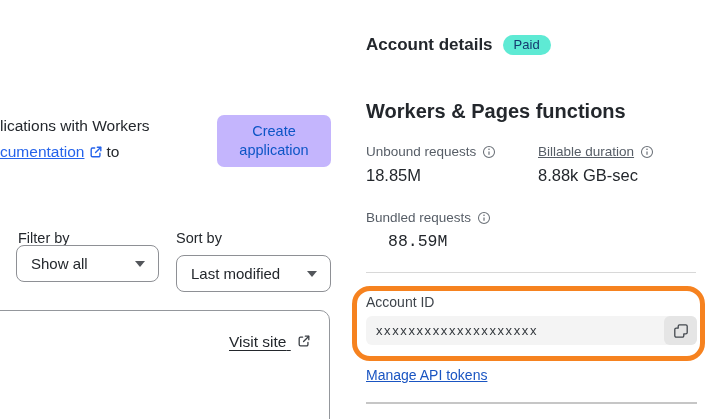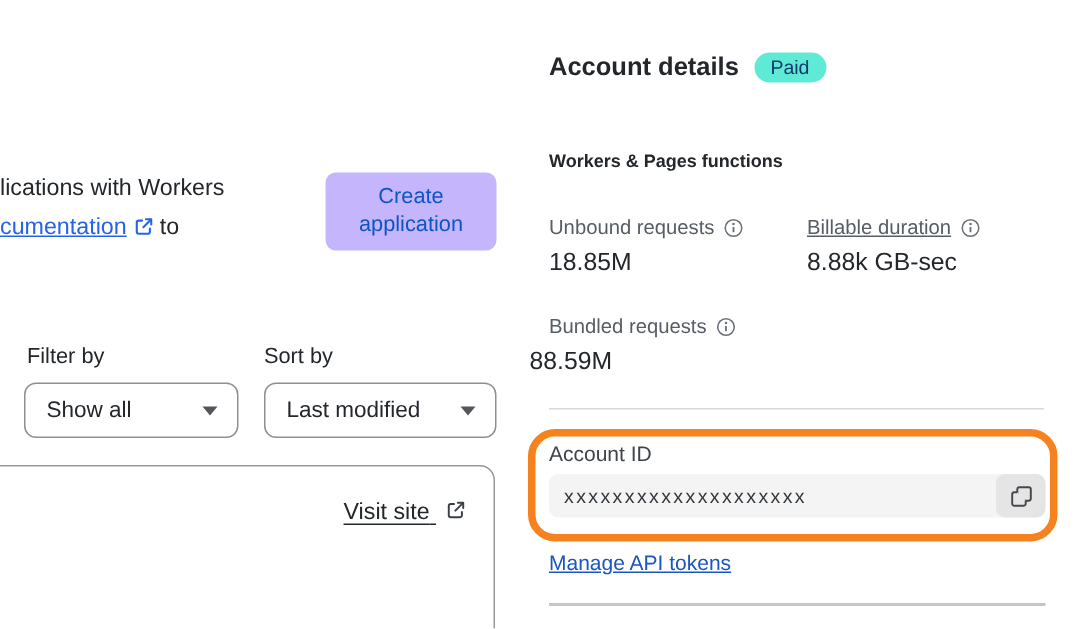--- a/index.html
+++ b/index.html
@@ -34,21 +34,21 @@
     border:1px solid #94979c;border-radius:10px;box-sizing:border-box;
   }
   .visit-link{left:229px;top:333px;font-size:15.5px;font-weight:500;color:#23272c;
     text-decoration:underline;text-underline-offset:3px;cursor:pointer;white-space:nowrap;}
 
   
   .h-title{left:366px;top:35px;font-size:17px;font-weight:700;color:#23272c;display:flex;align-items:center;gap:10px;}
   .badge{background:#5eead4;color:#14386e;font-size:13px;font-weight:400;
     padding:3px 11px 4px;border-radius:999px;line-height:1;}
   .date-range{left:366px;top:62px;font-size:13.5px;color:#565d66;}
-  .h-section{left:366px;top:100px;font-size:12px;font-weight:700;color:#23272c;}
+  .h-section{left:366px;top:100px;font-size:20px;font-weight:700;color:#23272c;}
 
   .metric-label{font-size:13.5px;color:#565d66;display:flex;align-items:center;gap:6px;white-space:nowrap;}
   .metric-value{font-size:16.5px;color:#23272c;}
   .info-icon{display:inline-block;line-height:0;}
 
   .divider{left:366px;top:272px;width:330px;height:1px;background:#d8d8d8;}
   .divider-bottom{left:366px;top:402px;width:331px;height:2px;background:#c6c6c6;}
 
   .highlight{
     left:352px;top:286px;width:353px;height:75px;border:5px solid #f6821f;border-radius:18px;
@@ -79,21 +79,21 @@
             <path d="M6.5 3.5H4a1.5 1.5 0 0 0-1.5 1.5v7A1.5 1.5 0 0 0 4 13.5h7a1.5 1.5 0 0 0 1.5-1.5V9.5"></path>
             <path d="M9.5 2.5h4v4"></path>
             <path d="M13.2 2.8 7.5 8.5"></path>
           </svg></span><span>to</span>
     </div>
   </div>
 
   <button class="abs create-btn">Create application</button>
 
   <div class="abs ctl-label" style="left:18px;top:230px;">Filter by</div>
-  <div class="abs select" style="left:16px;top:255px;width:143px;">
+  <div class="abs select" style="left:16px;top:245px;width:143px;">
     <span>Show all</span>
     <span class="caret"></span>
   </div>
 
   <div class="abs ctl-label" style="left:176px;top:230px;">Sort by</div>
   <div class="abs select" style="left:176px;top:255px;width:155px;">
     <span>Last modified</span>
     <span class="caret"></span>
   </div>
 
@@ -135,21 +135,21 @@
   <div class="abs metric-value" style="left:538px;top:166px;">8.88k GB-sec</div>
 
   <div class="abs metric-label" style="left:366px;top:210px;">
     <span>Bundled requests</span>
     <span class="info-icon"><svg width="14" height="14" viewBox="0 0 16 16">
           <circle cx="8" cy="8" r="6.3" fill="none" stroke="#6b7178" stroke-width="1.2"></circle>
           <circle cx="8" cy="4.9" r="0.95" fill="#6b7178"></circle>
           <line x1="8" y1="7.3" x2="8" y2="11.2" stroke="#6b7178" stroke-width="1.4"></line>
         </svg></span>
   </div>
-  <div class="abs metric-value" style="left:353px;top:232px;">88.59M</div>
+  <div class="abs metric-value" style="left:388px;top:232px;font-family:Liberation Mono, monospace;">88.59M</div>
 
   <div class="abs divider"></div>
 
   <div class="abs acct-label">Account ID</div>
   <div class="abs acct-field">
     <span class="acct-value">xxxxxxxxxxxxxxxxxxxx</span>
     <button class="copy-btn">
       <span style="line-height:0;"><svg width="16" height="16" viewBox="0 0 16 16" fill="none" stroke="#43484e" stroke-width="1.3" stroke-linejoin="round">
             <rect x="5.2" y="1.8" width="9" height="9" rx="1.4"></rect>
             <path d="M10.8 11v1.8a1.4 1.4 0 0 1-1.4 1.4H3.2a1.4 1.4 0 0 1-1.4-1.4V6.6a1.4 1.4 0 0 1 1.4-1.4H5.2" fill="#e5e5e5"></path>

